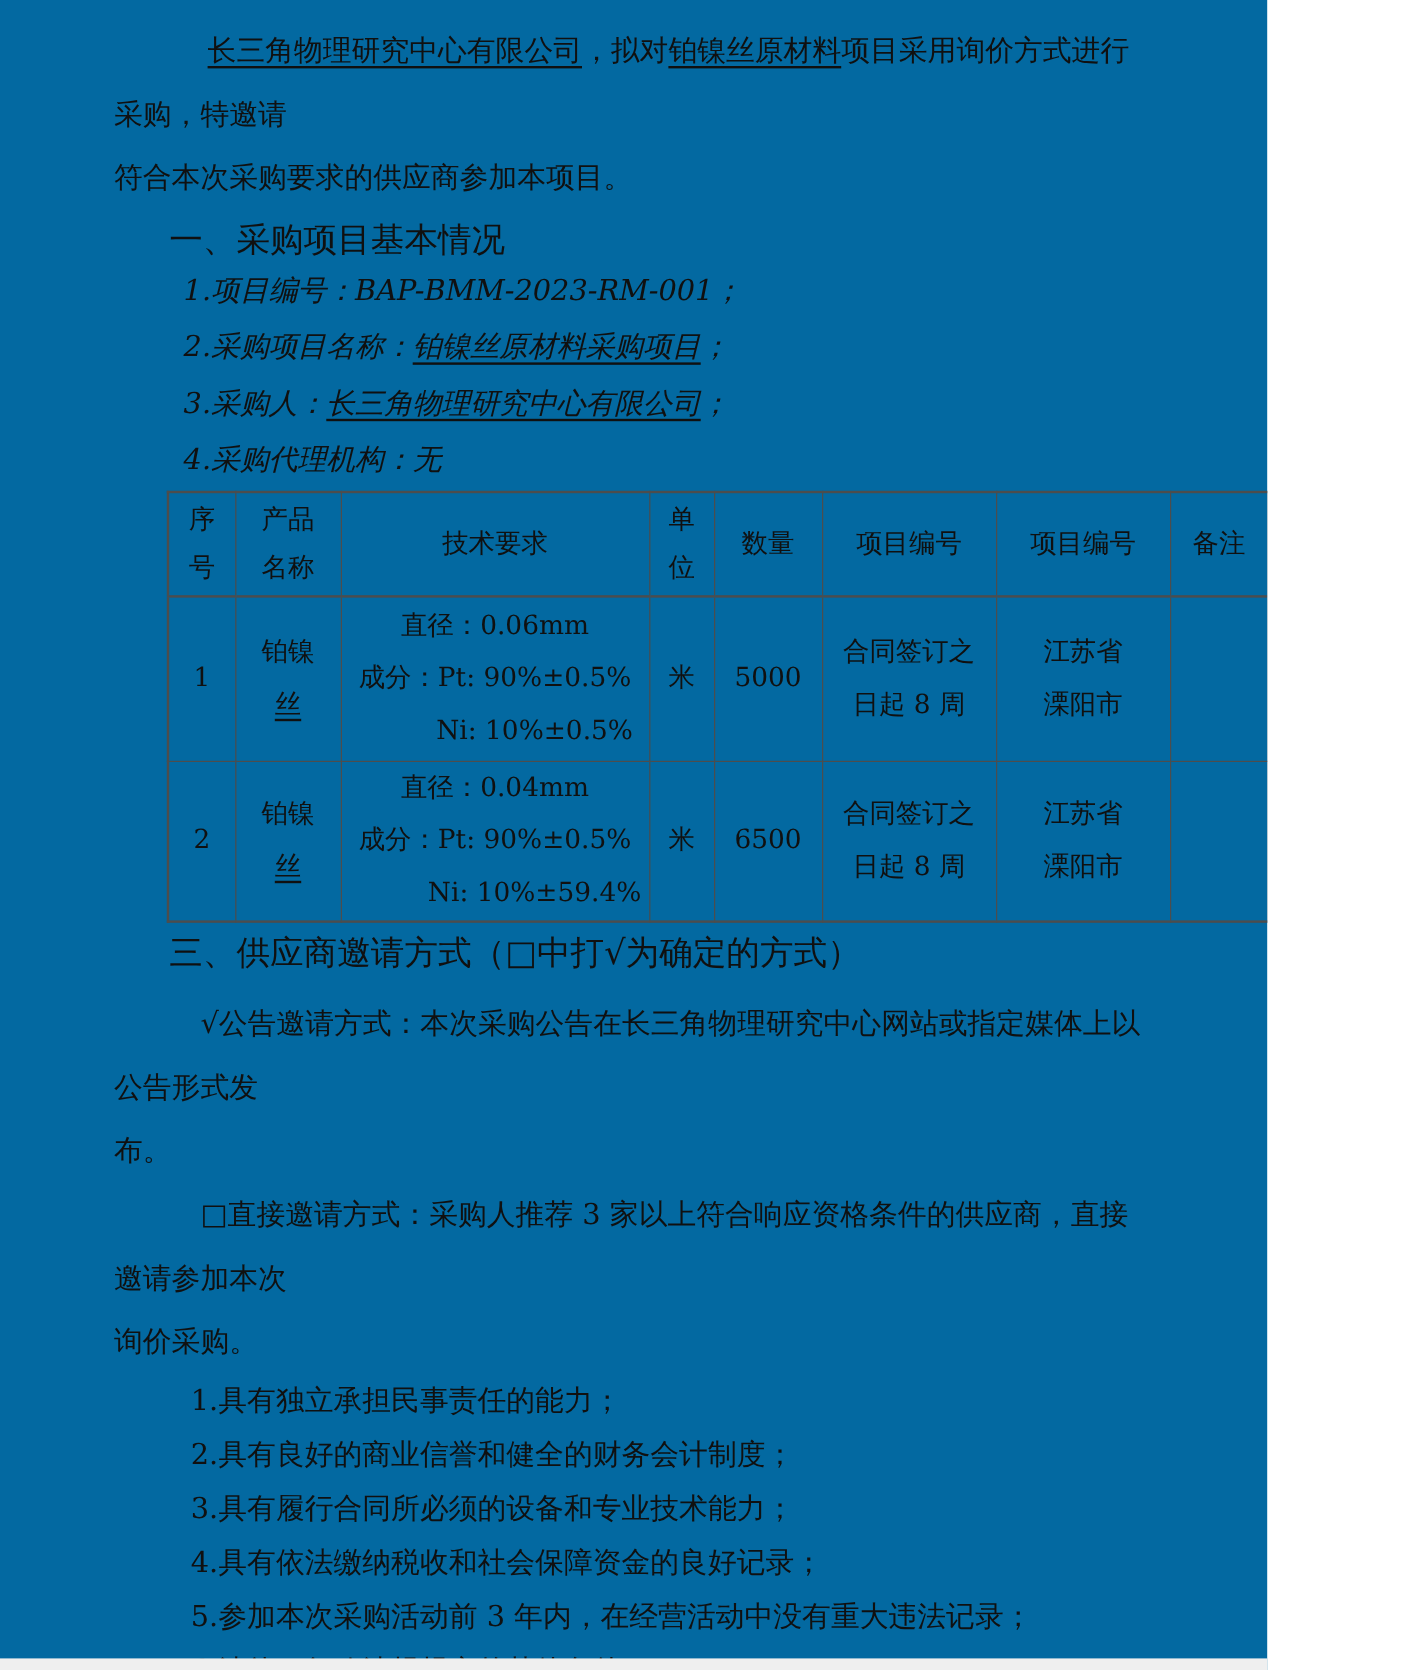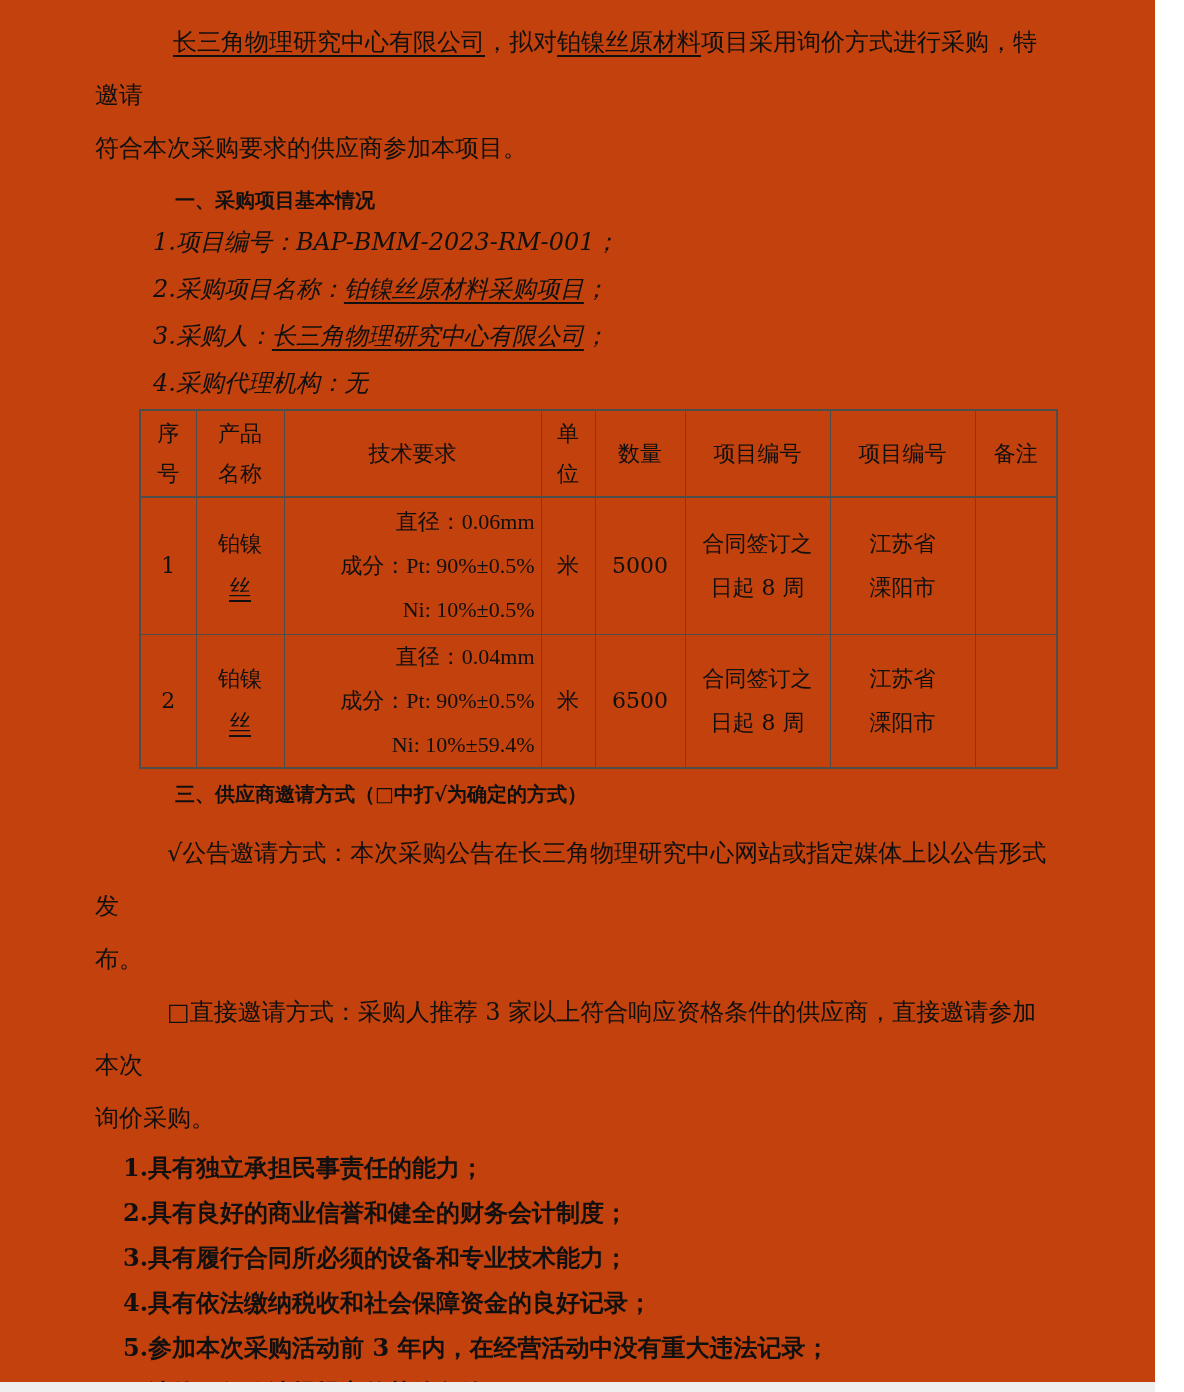--- a/index.html
+++ b/index.html
@@ -1,57 +1,57 @@
 <!DOCTYPE html>
 <html><head>
 <meta charset="utf-8">
 <style>
   html,body{margin:0;padding:0;background:#ffffff;}
   .page{
     position:relative;
-    width:1155px;height:1392px;
+    width:1056px;height:1392px;
     overflow:hidden;
     box-sizing:border-box;
-    background:#c2410c;
+    background:#0369a1;
     color:#101010;
     font-family:"DejaVu Serif","Liberation Serif",serif;
     font-size:24px;
     padding:16px 96px 0 95px;
   }
   .para{margin:0;line-height:53px;}
   .indent{text-indent:78px;}
   .option{text-indent:72px;}
   .prewrap{white-space:pre-wrap;}
-  .hd{font-size:20px;font-weight:bold;margin:6px 0 0 80px;line-height:38px;}
+  .hd{font-size:28px;font-weight:normal;margin:6px 0 0 46px;line-height:38px;}
   .hd3{margin-top:6px;}
   .hd4{margin-top:4px;}
   .opt1{margin-top:14px;}
   .items1 .item{margin-left:58px;line-height:47px;font-style:italic;}
-  .items4 .item{margin-left:28px;line-height:45px;font-weight:bold;}
+  .items4 .item{margin-left:64px;line-height:45px;}
   .items4{margin-top:0;}
   .u{text-decoration:underline;text-underline-offset:5px;text-decoration-thickness:1.5px;}
   table.spec{
     border-collapse:collapse;
     table-layout:fixed;
     width:917px;
     margin:2px 0 0 44px;
     font-size:22px;
     border:2px solid #4d4d4d;
   }
   table.spec th,table.spec td{
     border:1px solid #4d4d4d;
     padding:0;
     text-align:center;
     vertical-align:middle;
     font-weight:normal;
     overflow:hidden;
   }
   table.spec thead th{height:85px;line-height:40px;white-space:pre-line;border-bottom-width:2px;}
   table.spec td{line-height:44px;white-space:pre-line;}
-  table.spec td.tech{text-align:right;padding:0 6px;white-space:pre-wrap;font-family:Liberation Serif, serif;}
+  table.spec td.tech{text-align:center;padding:0 6px;white-space:pre-wrap;}
   table.spec tr.r1 td{height:136px;}
   table.spec tr.r2 td{height:130px;}
   .bottom-strip{
     position:absolute;left:0;bottom:0;width:1184px;height:10px;
     background:#efefef;
   }
 </style>
 </head>
 <body>
 

